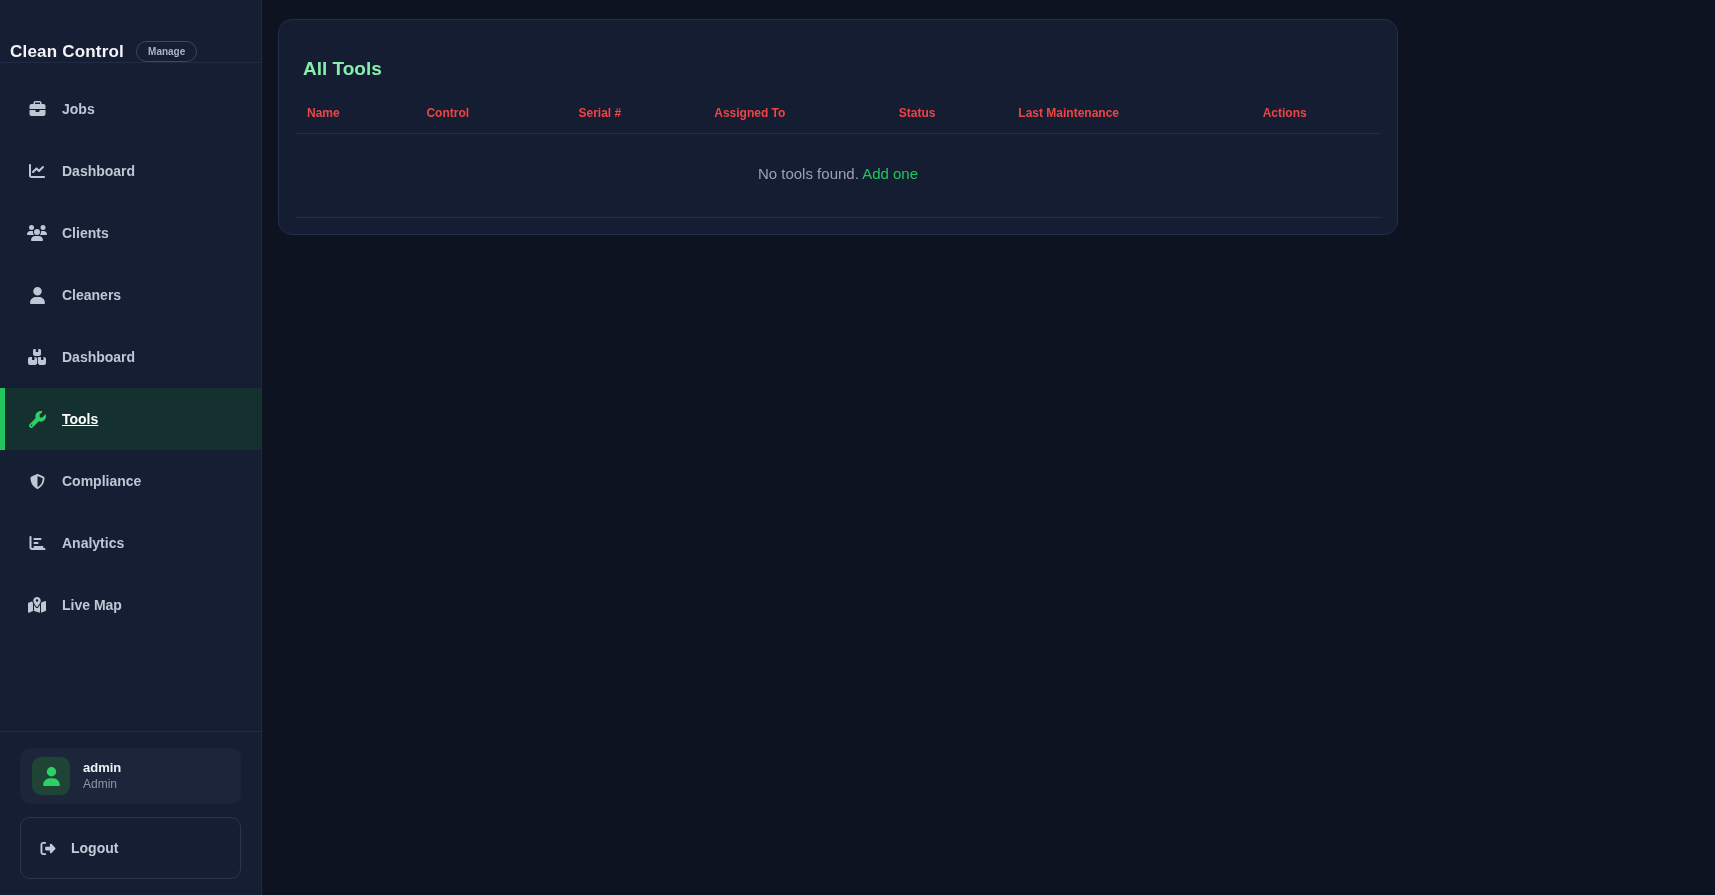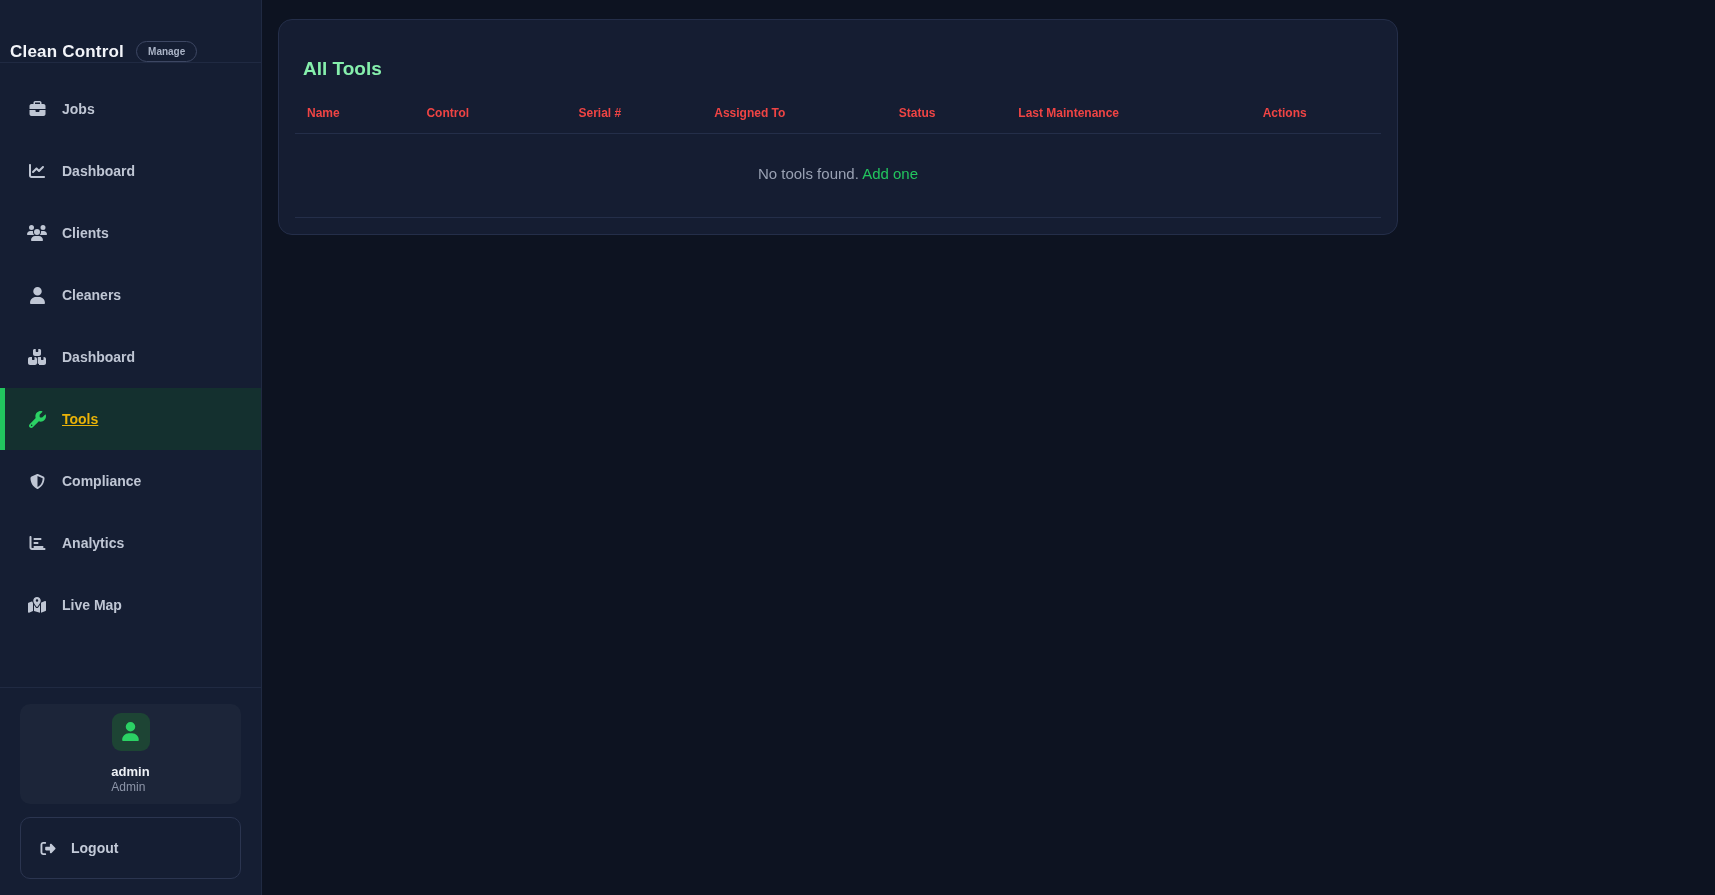--- a/index.html
+++ b/index.html
@@ -32,28 +32,28 @@
   .nav-item {
     height:62px; display:flex; align-items:center;
     padding-left:22px; gap:15px; cursor:pointer;
     border-left:5px solid transparent;
     color:#bfc6d4; text-decoration:none;
   }
   .nav-item .nav-icon { width:20px; display:flex; justify-content:center; }
   .nav-item svg { fill:#bfc6d4; }
   .nav-item .nav-label { font-size:14px; font-weight:bold; }
   .nav-item.active { background:#14302f; border-left-color:#22c55e; }
-  .nav-item.active .nav-label { color:#eab308;text-decoration:underline; }
+  .nav-item.active .nav-label { color:#ffffff;text-decoration:underline; }
   .nav-item.active svg { fill:#2bd164; }
 
   .sidebar-spacer { flex:1; }
   .sidebar-footer { border-top:1px solid #202a42; padding:16px 20px 16px; }
   .user-card {
     background:#1c2539; border-radius:10px; padding:9px 12px;
-    display:flex; align-items:center; gap:13px;flex-direction:column;
+    display:flex; align-items:center; gap:13px;
   }
   .avatar {
     width:38px; height:38px; border-radius:9px; background:#1d4434;
     display:flex; align-items:center; justify-content:center;
   }
   .avatar svg { fill:#2bd164; }
   .user-name { font-size:13px; font-weight:bold; color:#eef1f6; line-height:1.25; }
   .user-role { font-size:12px; color:#8d95a8; line-height:1.25; }
   .logout-btn {
     margin-top:13px; width:100%; height:62px;

